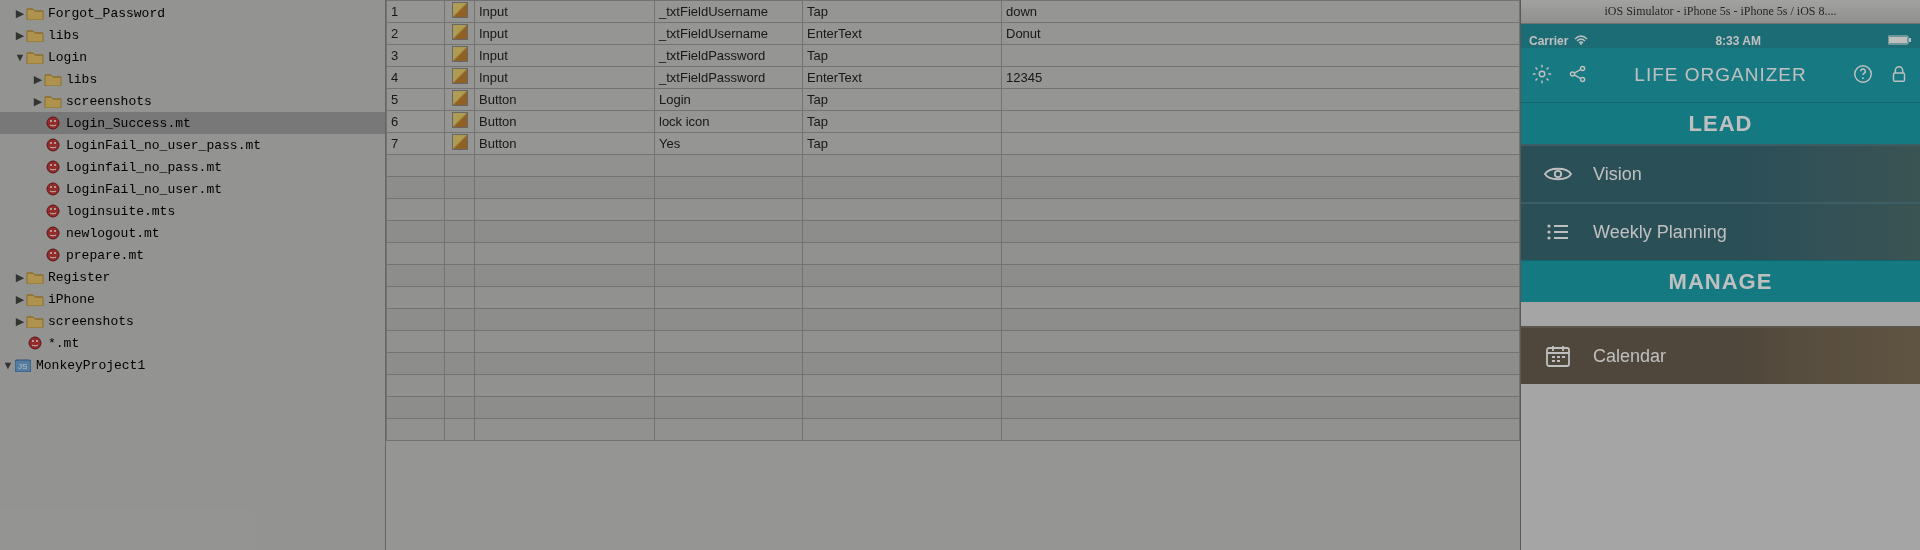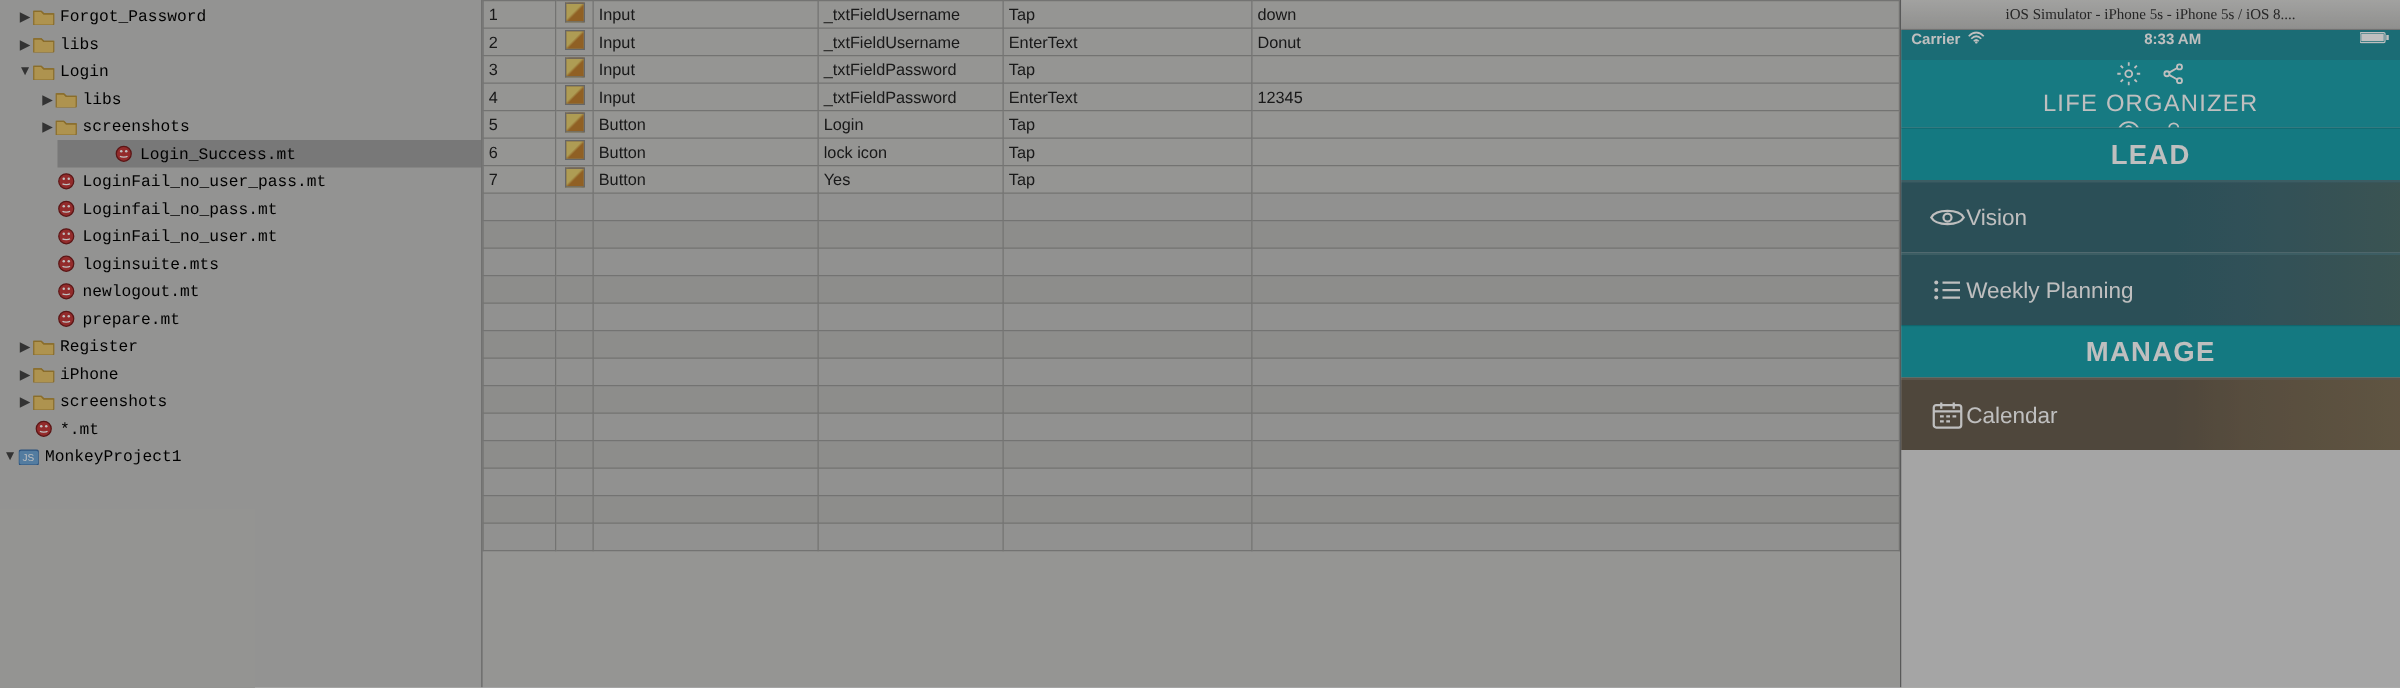--- a/index.html
+++ b/index.html
@@ -25,21 +25,20 @@
   .tree-row {
     display: flex;
     align-items: center;
     height: 22px;
     padding-left: 4px;
     white-space: nowrap;
     cursor: default;
   }
   .tree-row.selected {
     background: #a0a0a0;
-    margin-left: 46px;
   }
   .tree-arrow {
     width: 12px;
     text-align: center;
     font-size: 11px;
     color: #444;
     flex-shrink: 0;
   }
   .tree-icon {
     width: 18px;
@@ -110,35 +109,34 @@
     display: flex;
     align-items: center;
     justify-content: center;
     font-family: Liberation Serif, serif;
   }
   .sim-statusbar {
     height: 24px;
     background: #24919c;
     color: #fff;
     display: flex;
-    align-items: flex-start;
+    align-items: flex-end;
     justify-content: space-between;
     padding: 0 8px;
     font-size: 12px;
     font-weight: 600;
   }
   .sim-navbar {
     height: 54px;
     background: #1fa3ae;
     color: #fff;
     display: flex;
     align-items: center;
     justify-content: space-between;
     padding: 0 10px;
-    flex-direction: column;
   }
   .sim-navbar .nav-icons { display:flex; gap:14px; }
   .sim-navbar .nav-title {
     font-size: 19px;
     letter-spacing: 1px;
     font-weight: 400;
   }
   .sim-section {
     height: 42px;
     background: #1ba2ad;
@@ -150,26 +148,27 @@
     font-weight: 700;
     letter-spacing: 1px;
     border-top: 1px solid rgba(0,0,0,.15);
   }
   .sim-item {
     height: 58px;
     background: #3a6a75;
     color: #fff;
     display: flex;
     align-items: center;
+    gap: 20px;
     padding: 0 22px;
     font-size: 18px;
     border-top: 2px solid rgba(255,255,255,.12);
     position: relative;
   }
-  .sim-item.calendar { background: #6a5f50; }
+  .sim-item.calendar { background: #6a5f50; margin-top: 24px; }
   .sim-item .item-icon { width: 30px; display:flex; align-items:center; justify-content:center; }
   .sim-item .bgimg {
      position:absolute; right:0; top:0; bottom:0; width:180px;
      background: linear-gradient(90deg, rgba(58,106,117,0) 0%, rgba(80,110,120,.3) 30%, rgba(110,120,100,.4) 100%);
      pointer-events:none;
   }
   .sim-item.calendar .bgimg {
      background: linear-gradient(90deg, rgba(106,95,80,0) 0%, rgba(140,120,90,.3) 30%, rgba(160,140,100,.4) 100%);
   }
 

